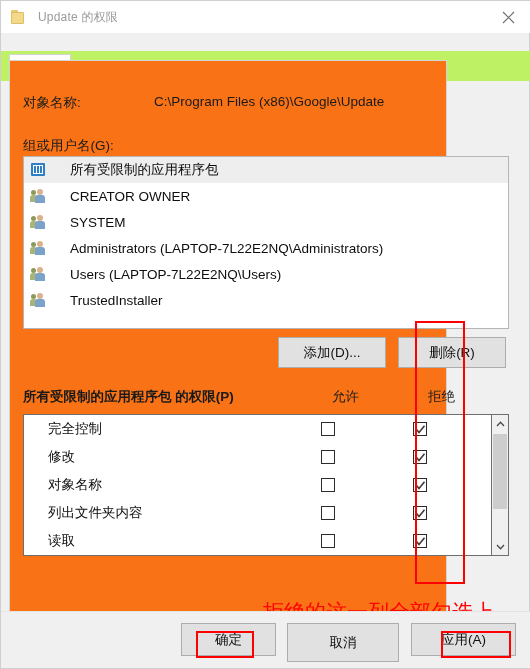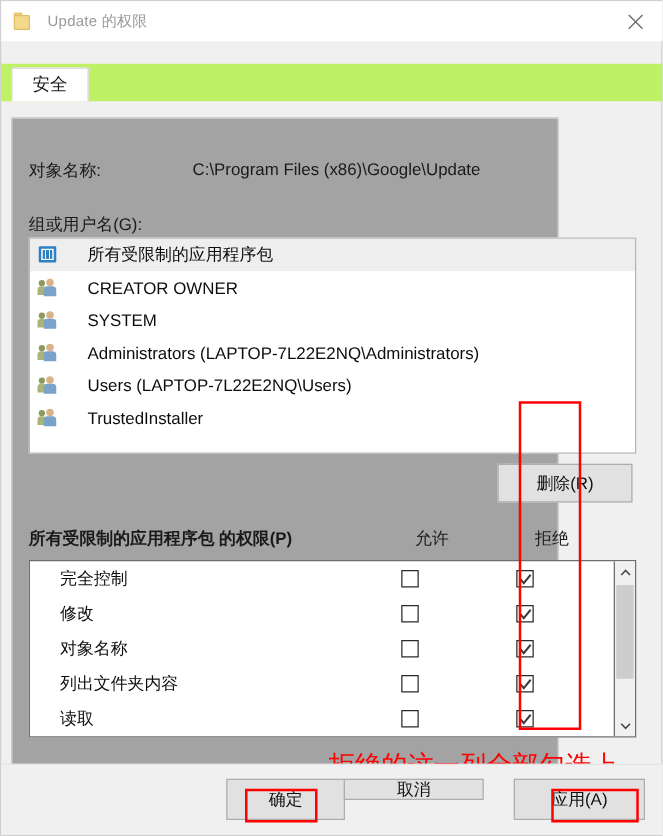--- a/index.html
+++ b/index.html
@@ -58,23 +58,22 @@
     background: #ffffff;
     border: 1px solid #d4d4d4; border-bottom: none;
     display: flex; align-items: center; justify-content: center;
     font-size: 14px; color: #1a1a1a;
   }
 
   
   #tabpage {
     position: absolute; left: 8px; top: 59px;
     width: 438px; height: 553px;
-    background: #a3a3a3;
+    background: #f97316;
     border: 1px solid #d4d4d4;
-    margin-top: 34px;
   }
 
   .lbl { font-size: 13.5px; color: #1a1a1a; white-space: nowrap; }
 
   #object-row {
     position: absolute; left: 13px; top: 33px;
     display: flex;
   }
   #object-name-label { width: 131px; }
 
@@ -208,21 +207,21 @@
   #redbox-apply { left: 440px; top: 630px; width: 70px; height: 27px; }
 
   
   #bottombar {
     position: absolute; left: 0; bottom: 0;
     width: 530px; height: 57px;
     background: #f0f0f0;
     border-top: 1px solid #e4e4e4;
   }
   #ok-button     { position: absolute; left: 180px; top: 622px; width: 95px; height: 33px; }
-  #cancel-button { position: absolute; left: 274px; top: 622px; width: 112px; height: 17px; }
+  #cancel-button { position: absolute; left: 286px; top: 622px; width: 112px; height: 39px; }
   #apply-button  { position: absolute; left: 410px; top: 622px; width: 105px; height: 33px; }
 </style>
 </head>
 <body>
 
 <div id="dialog">
 
   <div id="titlebar">
     <div id="folder-icon">
       <div class="tab"></div>
@@ -299,20 +298,23 @@
         <span class="user-ico ico-users">
             <span class="h1"></span>
             <span class="b1"></span>
             <span class="h2"></span>
             <span class="b2"></span>
           </span>
         <span>TrustedInstaller</span>
       </div>
     </div>
 
+    <div id="add-button" class="winbtn">
+      <span>添加(D)...</span>
+    </div>
     <div id="remove-button" class="winbtn">
       <span>删除(R)</span>
     </div>
 
     <div id="perm-label" class="lbl">所有受限制的应用程序包 的权限(P)</div>
     <div id="allow-label" class="lbl">允许</div>
     <div id="deny-label" class="lbl">拒绝</div>
 
     <div id="perm-list">
 

